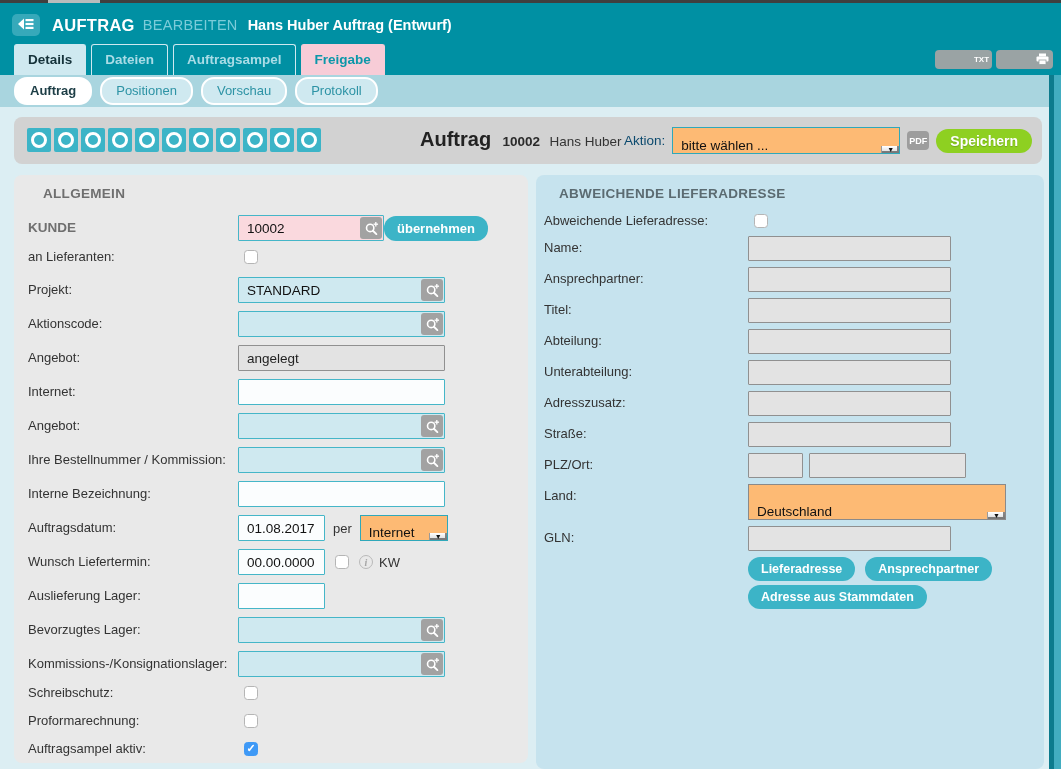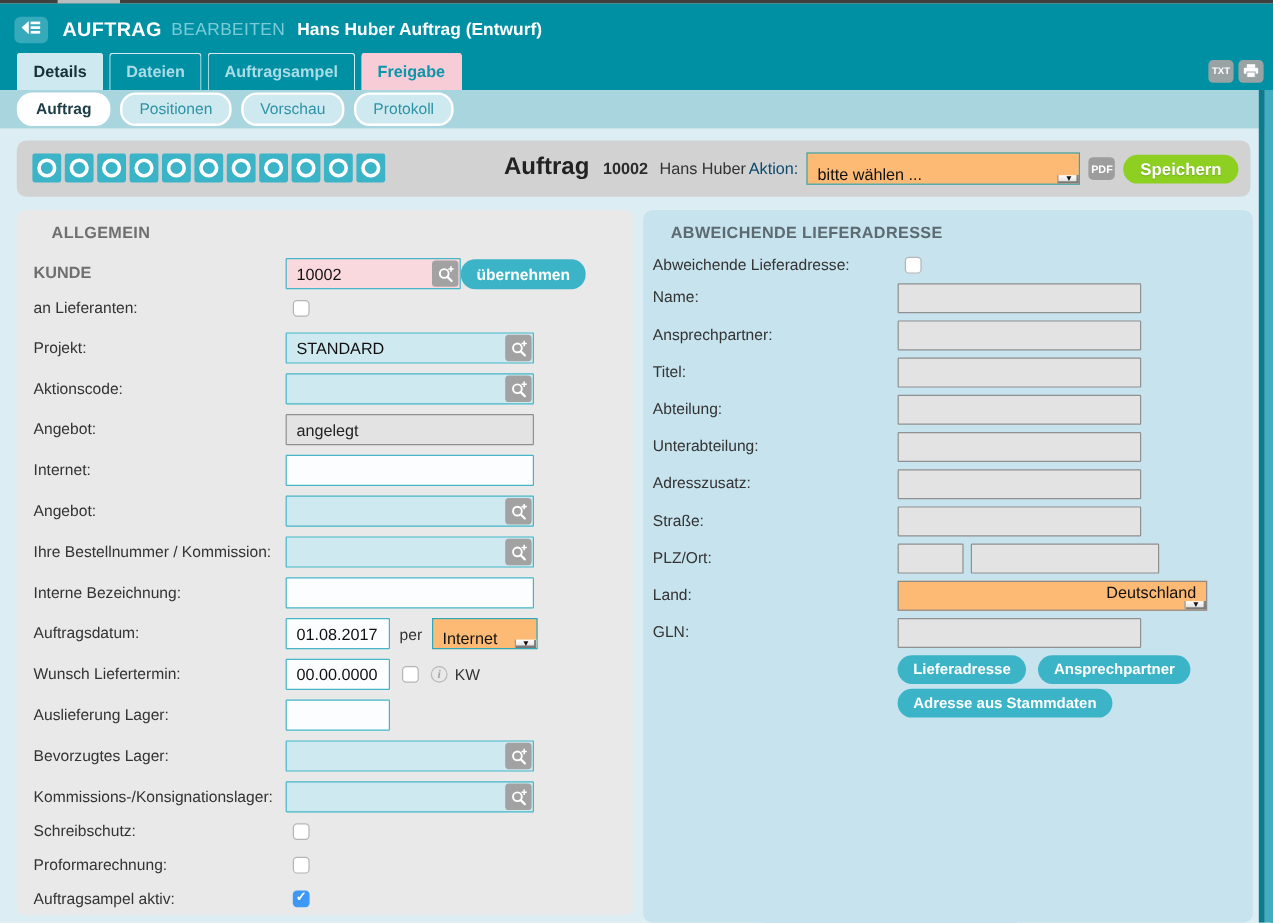--- a/index.html
+++ b/index.html
@@ -19,21 +19,21 @@
   .h-context{font-size:14.5px;font-weight:bold;color:#fff;}
 
   
   .tabs{position:absolute;left:14px;bottom:0;display:flex;align-items:flex-end;gap:5px;}
   .tab{height:20px;padding:5px 13px;font-size:13.5px;font-weight:bold;color:#a9dce6;
        border:1px solid #cfe9f0;border-bottom:none;border-radius:3px 3px 0 0;line-height:20px;cursor:pointer;}
   .tab.active{background:#cfe9f0;color:#15323a;border-color:#cfe9f0;}
   .tab.pink{background:#f7ccd7;color:#0b97a9;border-color:#f7ccd7;}
   .win-icons{position:absolute;right:8px;bottom:6px;display:flex;gap:4px;}
   .win-btn{width:21px;height:19px;border-radius:4px;background:#9aa3a4;color:#fff;display:flex;align-items:center;justify-content:center;
-           font-size:8px;font-weight:bold;cursor:pointer;}
+           font-size:8px;font-weight:bold;cursor:pointer;padding-left:36px;}
 
   
   .subtab-band{position:absolute;left:0;top:75px;width:1061px;height:32px;background:#a9d5df;display:flex;align-items:center;padding-left:14px;box-sizing:border-box;gap:8px;}
   .subtab{height:24px;line-height:24px;padding:0 14px;border-radius:13px;border:2px solid #fff;background:#cfe9f0;color:#2d93a5;font-size:13px;cursor:pointer;}
   .subtab.active{background:#fff;color:#1c3d45;font-weight:bold;}
 
   
   .edge-dark{position:absolute;left:1049px;top:75px;width:5px;height:694px;background:#0c7b8d;}
   .edge-light{position:absolute;left:1054px;top:75px;width:7px;height:694px;background:#42adc0;}
 
@@ -90,21 +90,21 @@
   .input.plain{background:#fbfdfe;width:207px;}
   .input.lookup{background:#cfe9f0;width:207px;}
   .input.lookup.pink{background:#fad9de;}
   .input.disabled{background:#e3e3e3;border:1px solid #909090;width:203px;height:25px;color:#222;}
   .input.sm{width:87px;}
   .input.kunde{width:146px;}
   .lookup-btn{position:absolute;right:1px;top:1px;width:22px;height:22px;background:#a2a2a2;border-radius:3px;
               display:flex;align-items:center;justify-content:center;cursor:pointer;}
   .inline-label{font-size:13px;color:#333;margin:0 8px;}
   .per-sel{width:88px;height:26px;margin-left:0;}
-  .land-sel{width:258px;height:25px;flex-direction:column;}
+  .land-sel{width:258px;height:36px;}
 
   
   .cb{width:14px;height:14px;box-sizing:border-box;border:1.5px solid #b5b5b5;border-radius:3.5px;background:#fff;
       display:inline-flex;align-items:center;justify-content:center;cursor:pointer;margin-left:6px;flex:0 0 14px;}
   .cb.checked{background:#3e99f6;border-color:#3e99f6;color:#fff;font-size:11px;font-weight:bold;line-height:1;}
   .info-icon{width:14px;height:14px;box-sizing:border-box;border:1.5px solid #b9b9b9;border-radius:50%;color:#a5a5a5;
              font-size:10px;font-family:"Liberation Serif",serif;font-style:italic;font-weight:bold;
              display:inline-flex;align-items:center;justify-content:center;margin:0 6px 0 10px;}
 
   

